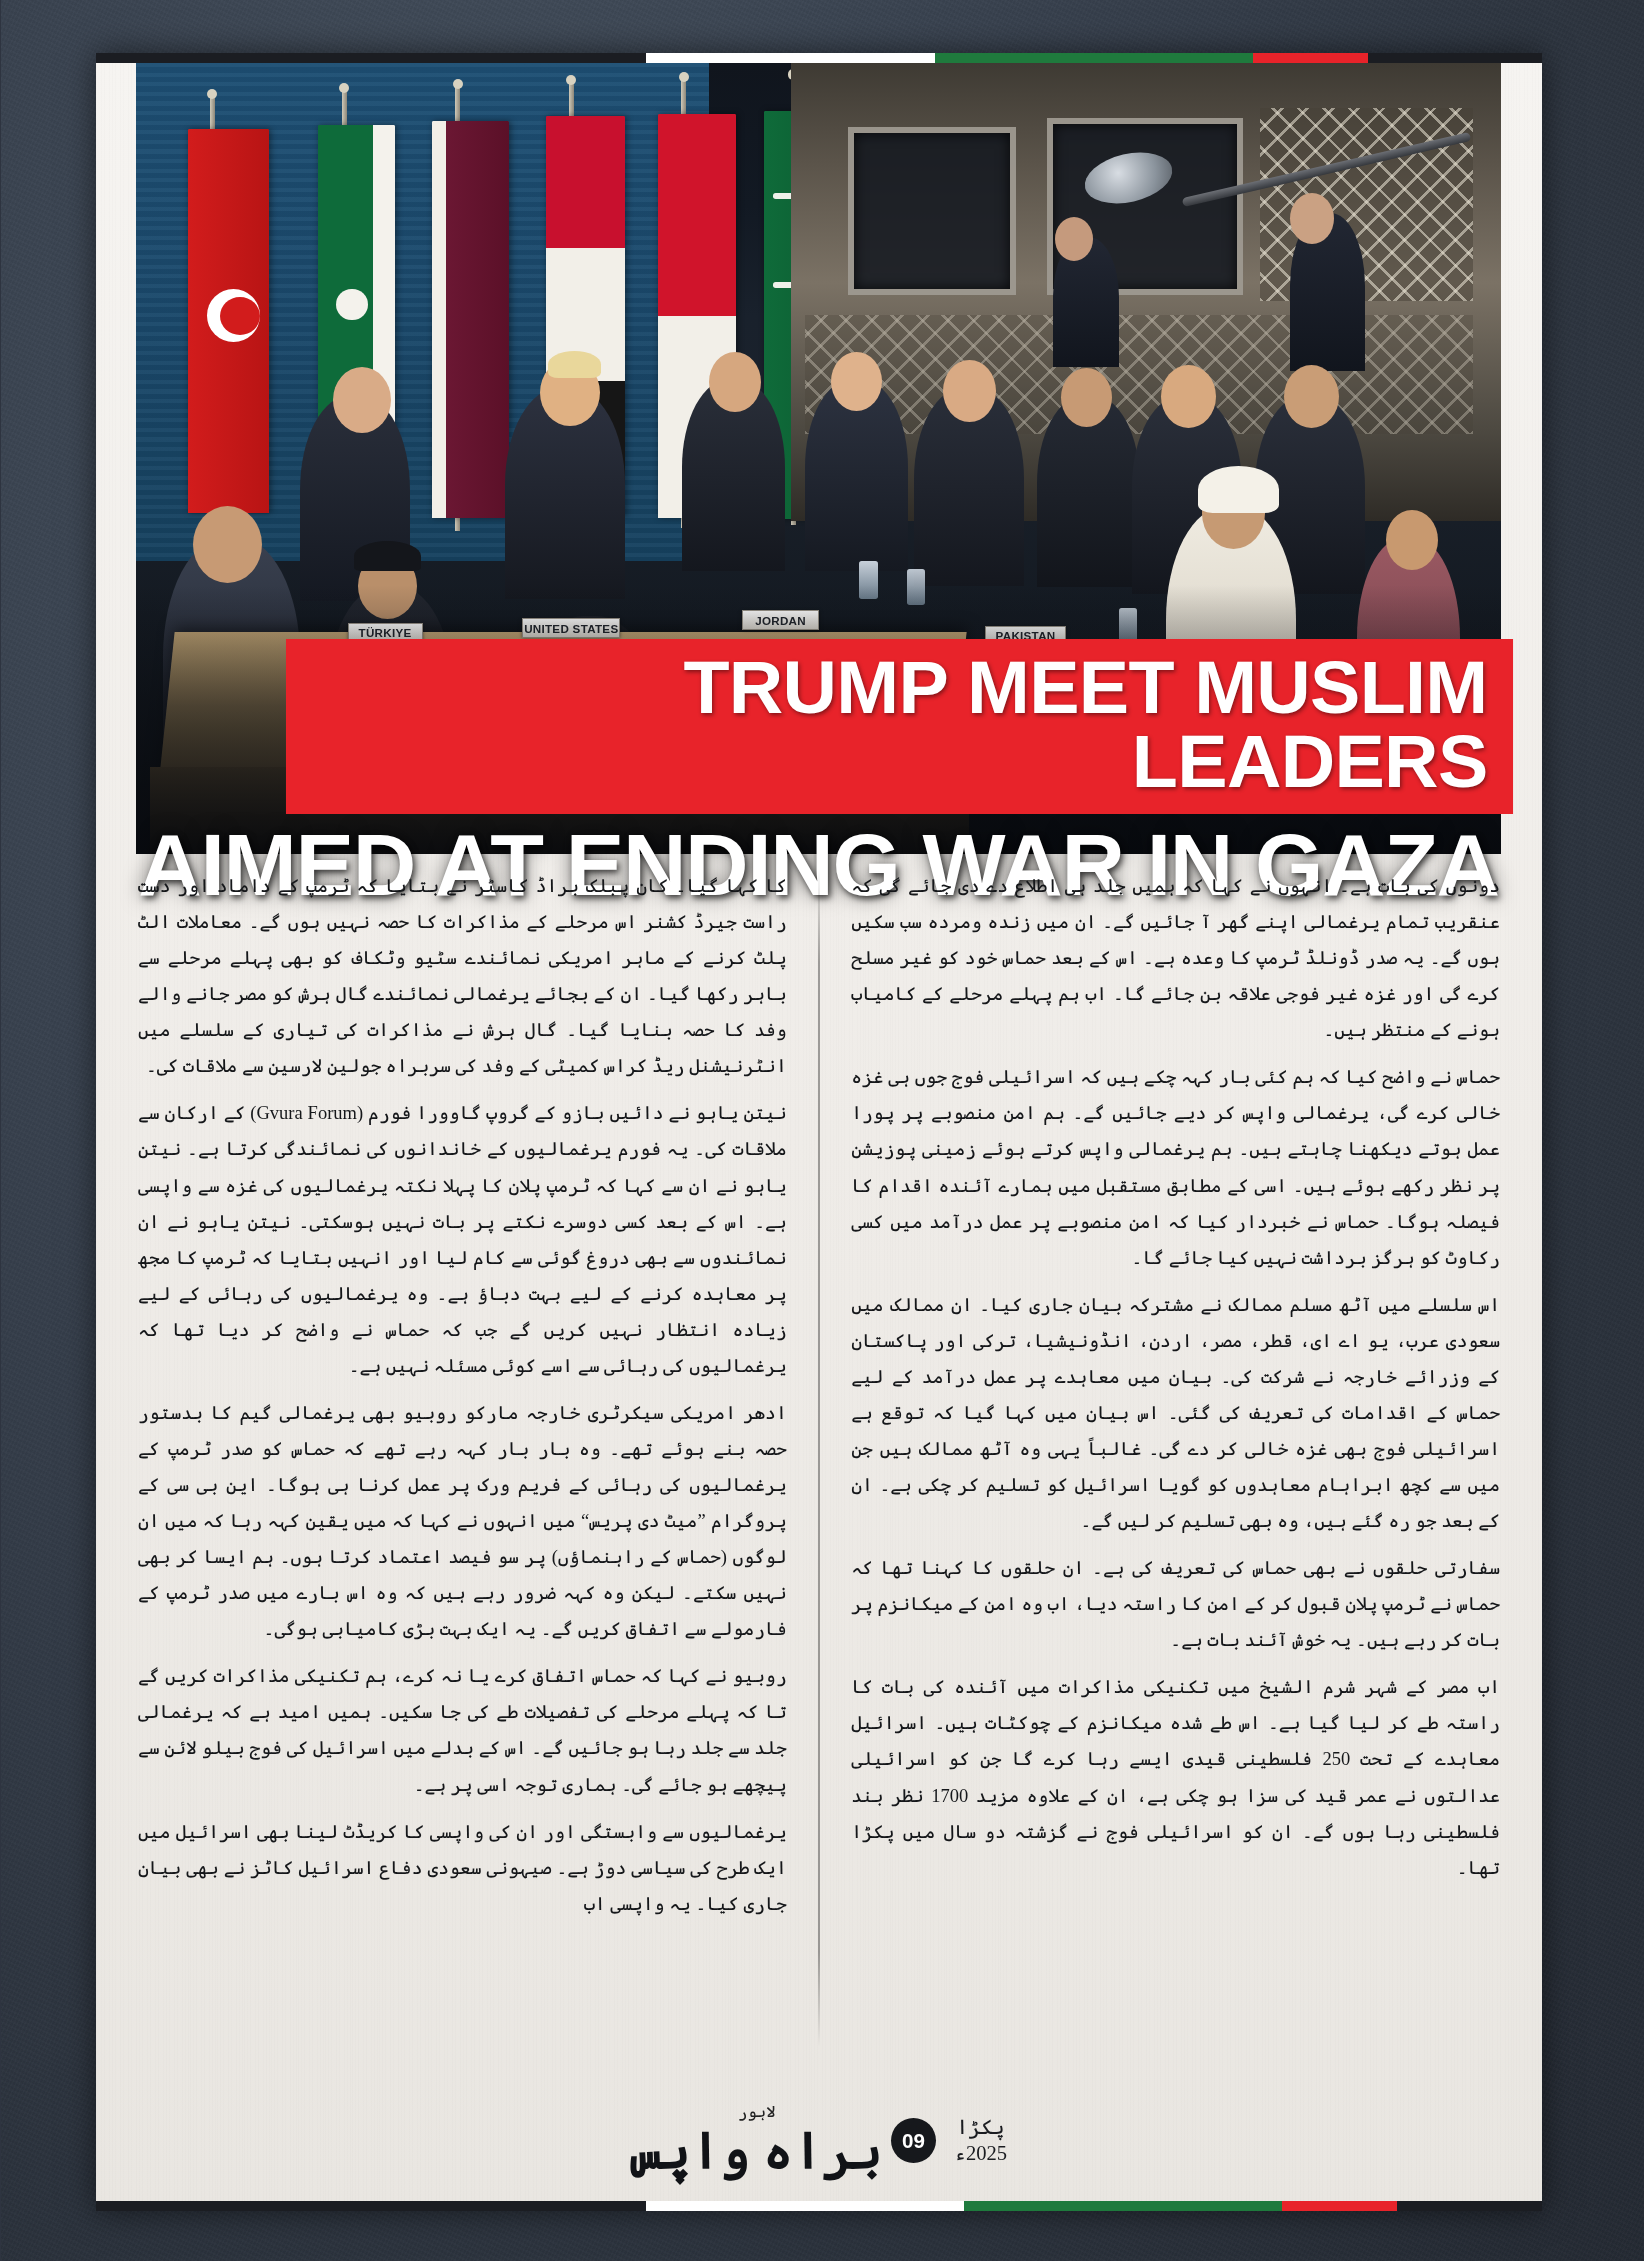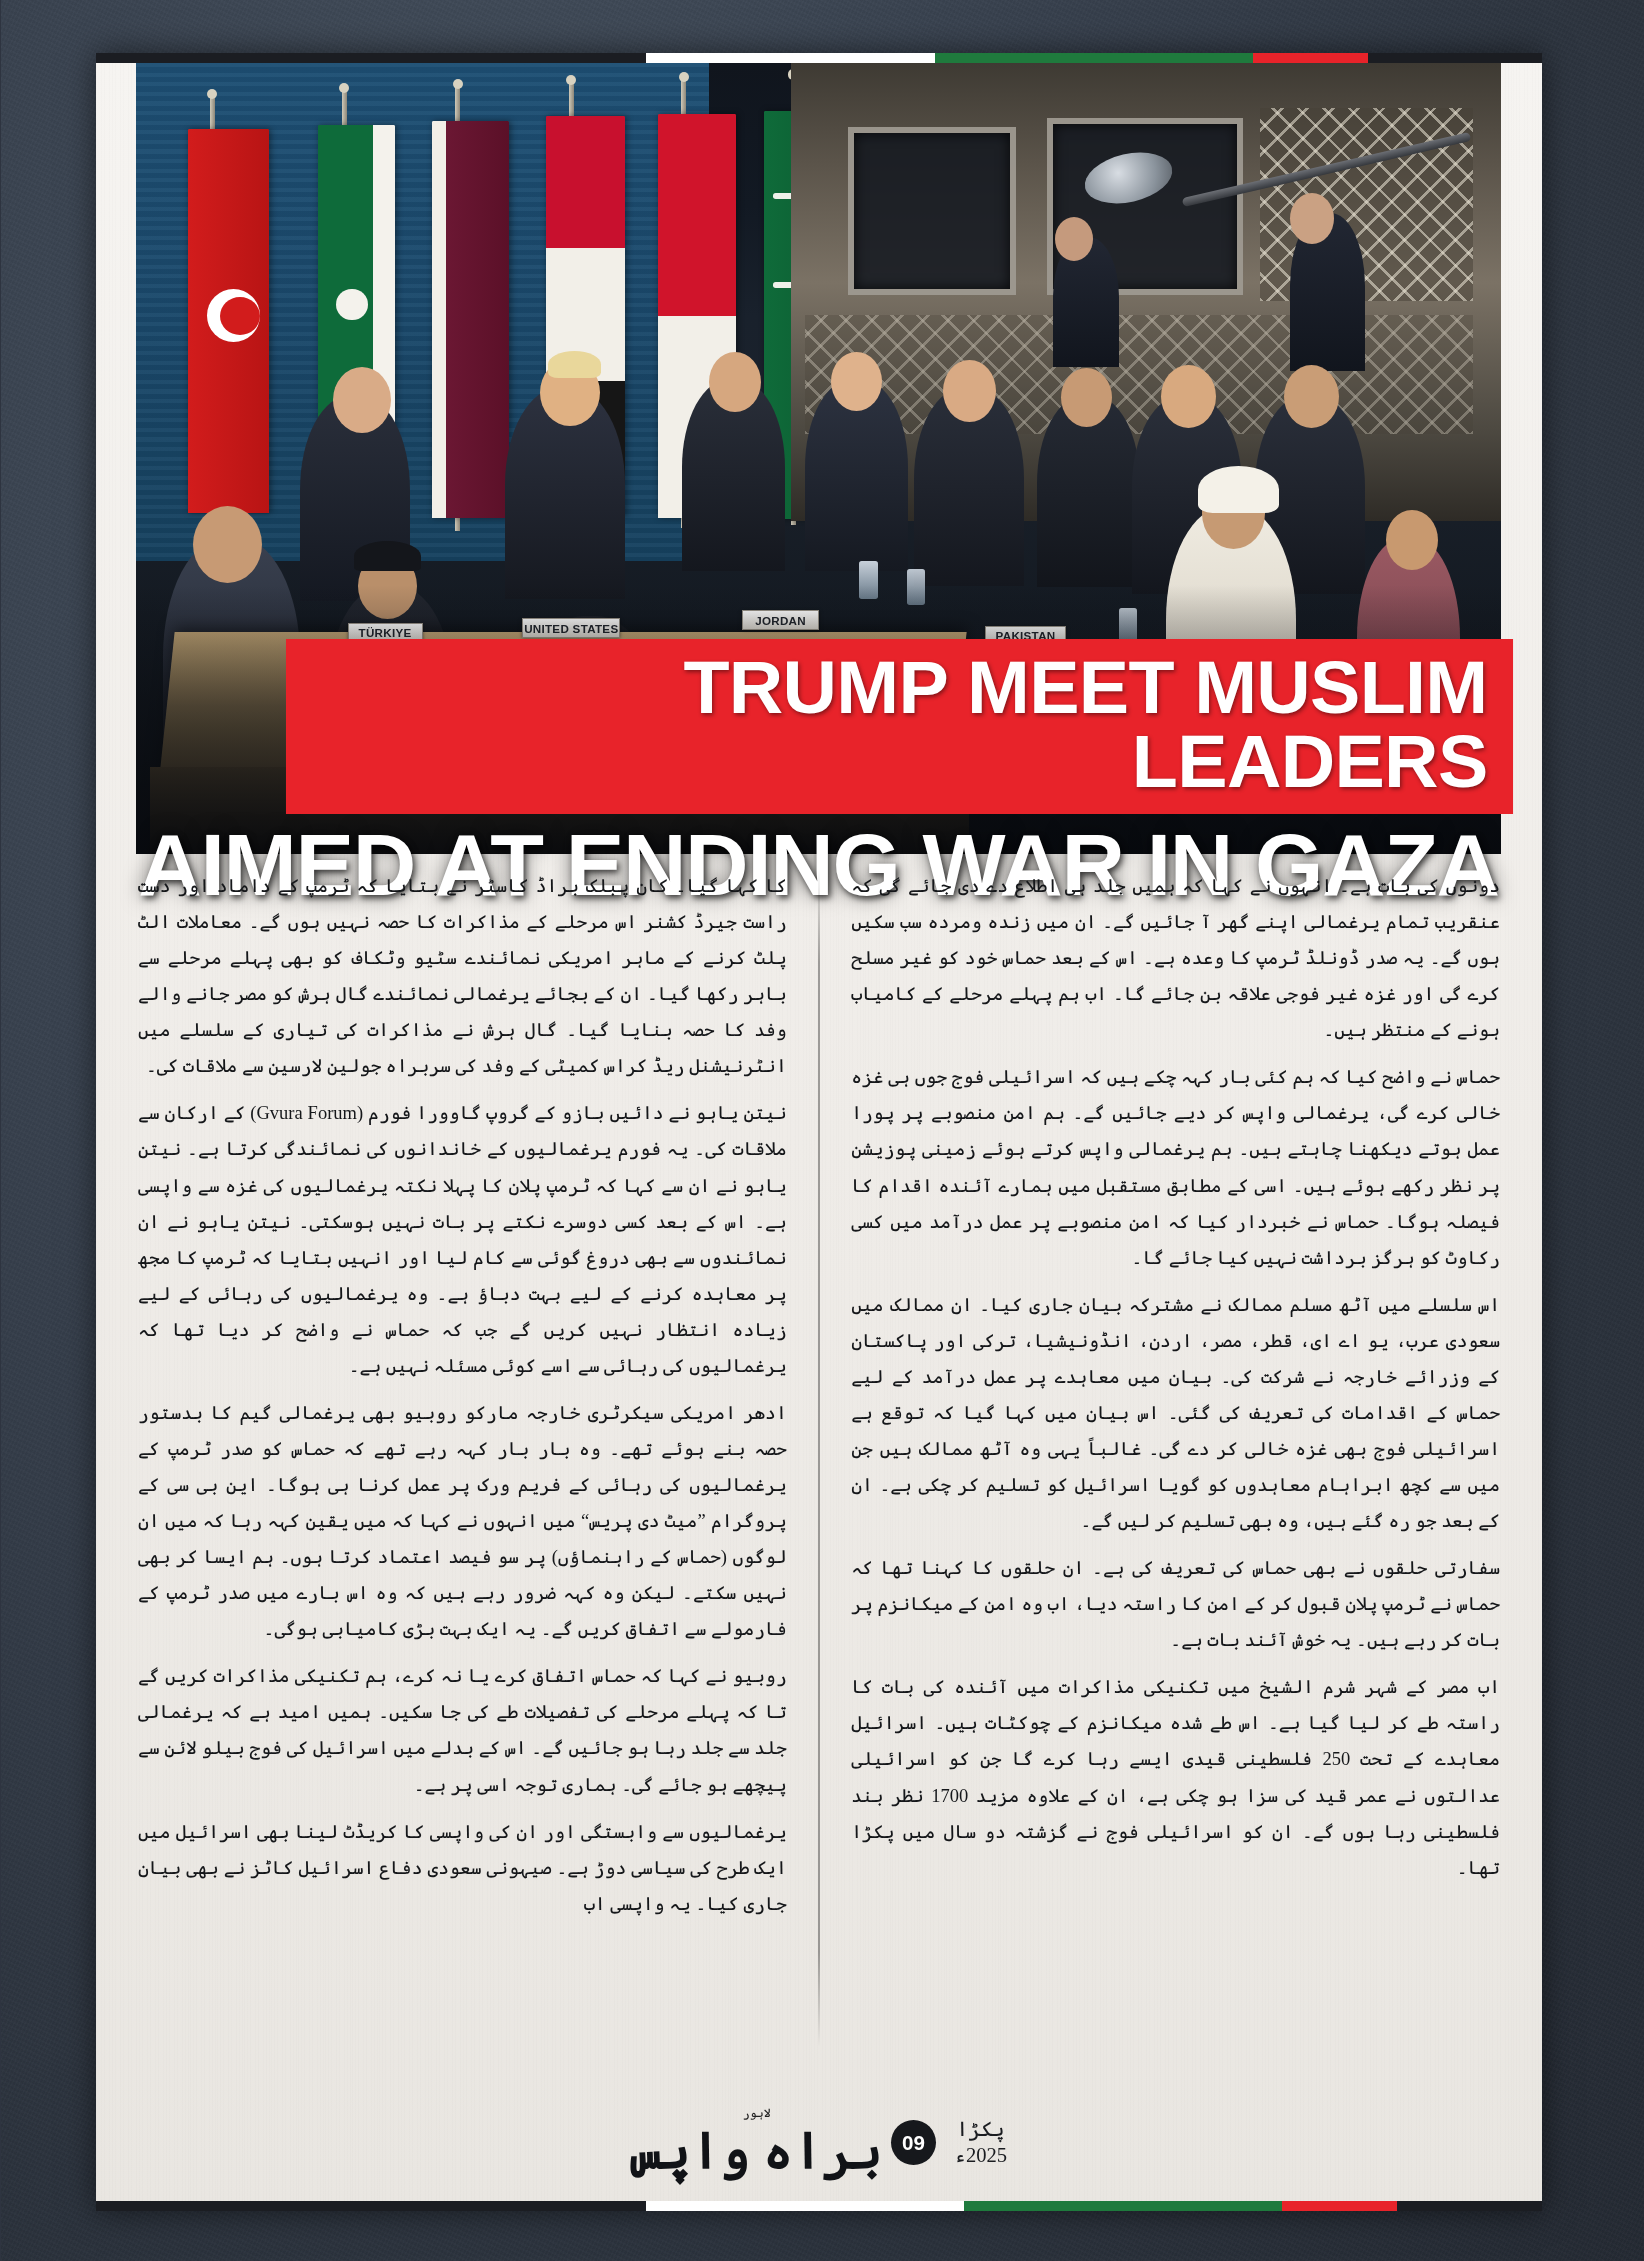--- a/index.html
+++ b/index.html
@@ -286,21 +286,21 @@
   }
   .logo-word {
     font-family: "Liberation Serif", serif;
     font-size: 51px;
     font-weight: bold;
     color: #111317;
     direction: rtl;
     letter-spacing: -1.4px;
   }
   .logo-sub {
-    font-size: 12px;
+    font-size: 16px;
     color: #222;
     text-align: center;
     direction: rtl;
   }
 
   
   .bottom-strip {
     position: absolute;
     left: 0; bottom: 0;
     width: 100%;

